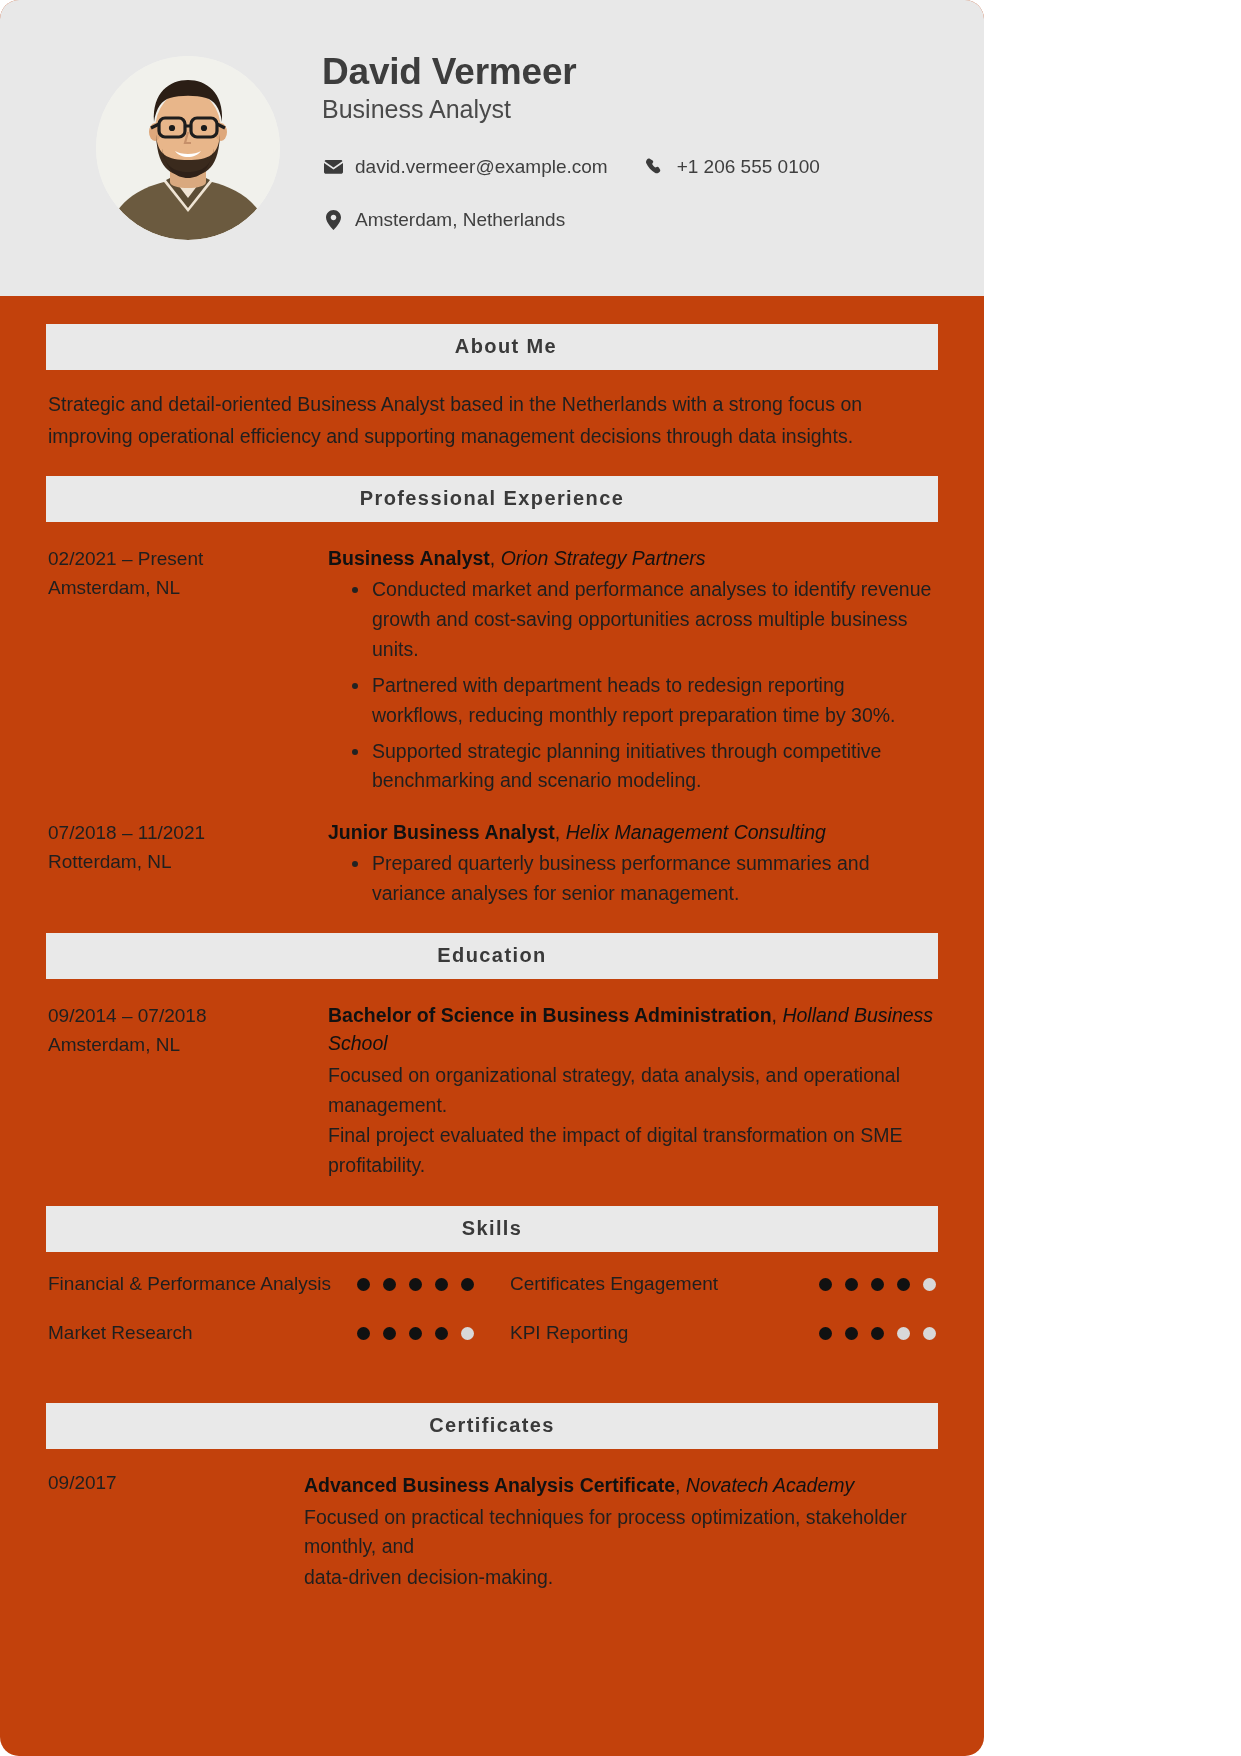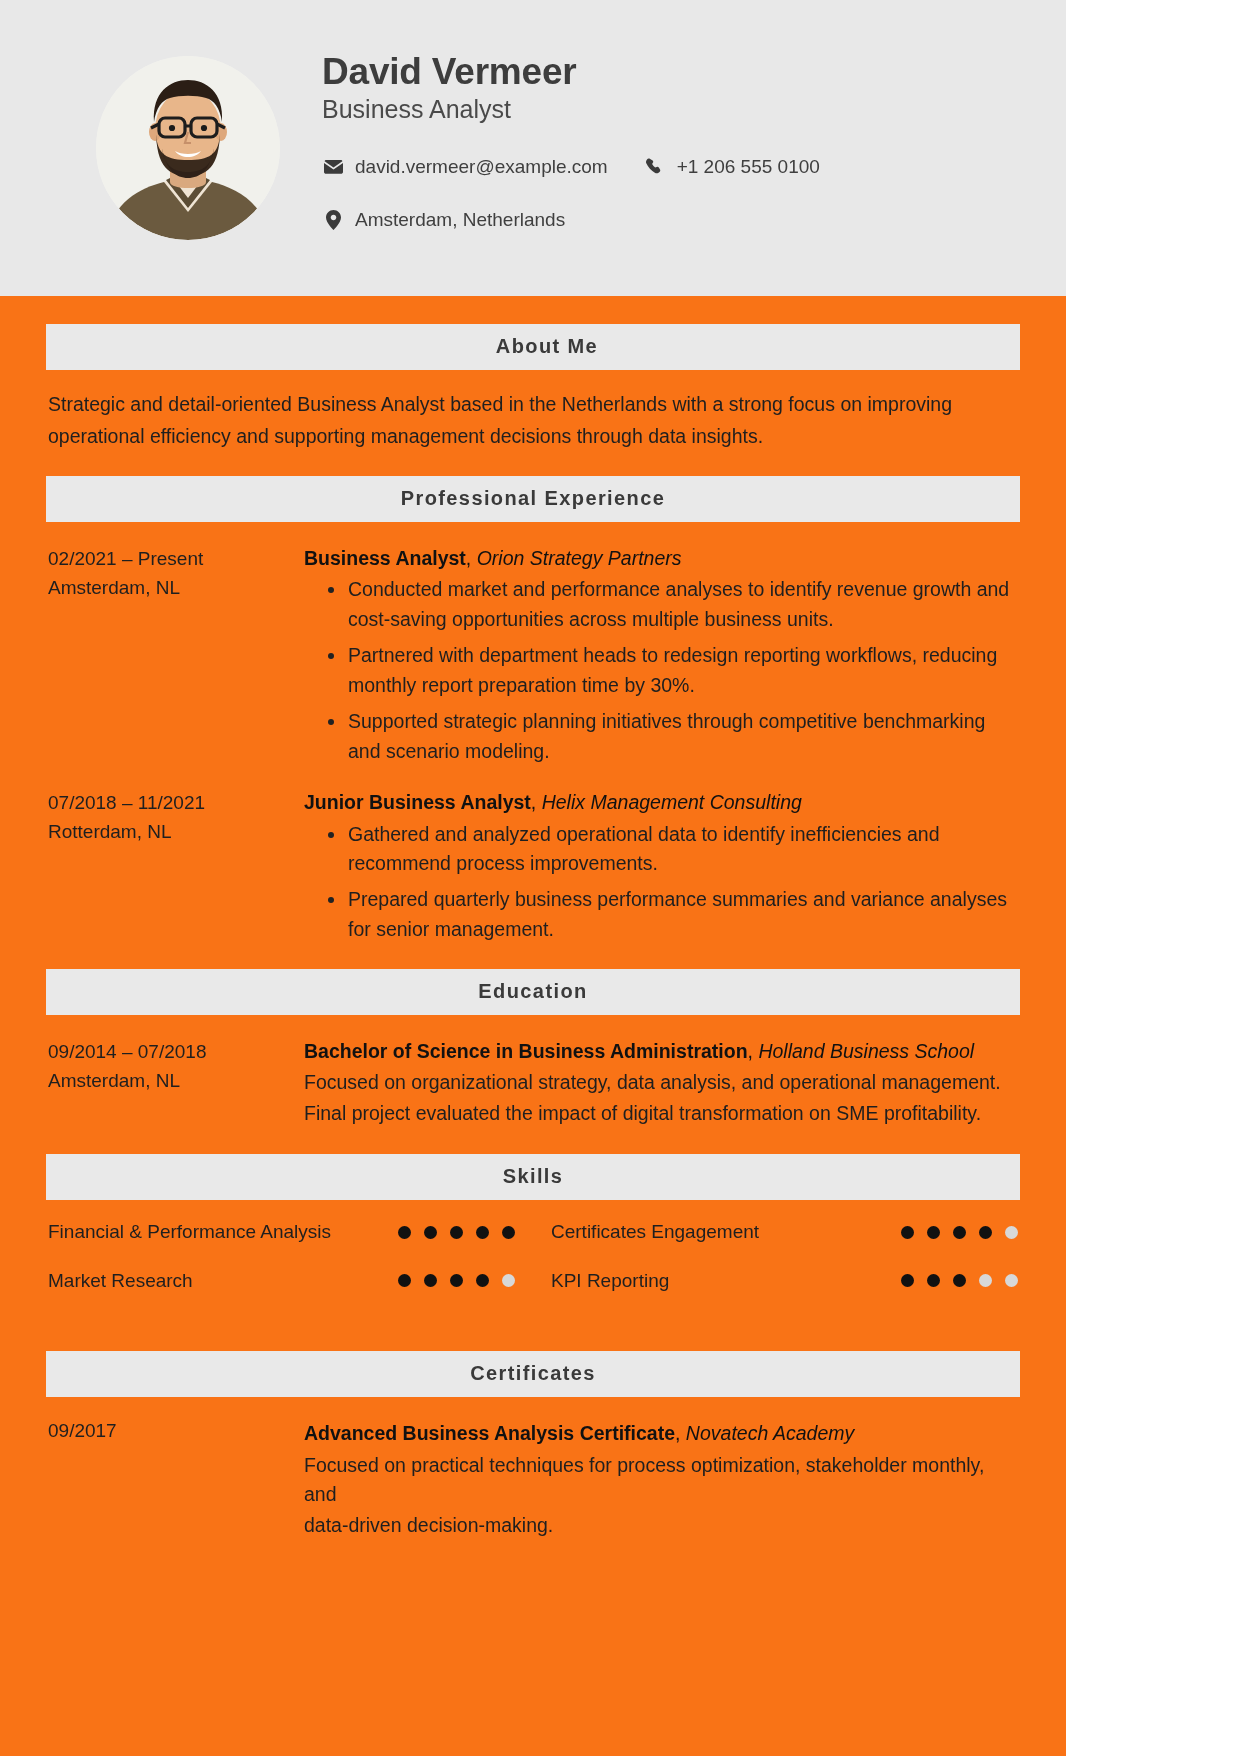--- a/index.html
+++ b/index.html
@@ -5,21 +5,21 @@
   * { box-sizing: border-box; }
   html, body { margin:0; padding:0; }
   body {
     width: 1241px;
     height: 1756px;
     background: #ffffff;
     font-family: "Liberation Sans", sans-serif;
     color: #1a1a1a;
     -webkit-font-smoothing: antialiased;
   }
-  .page { position: relative; width: 1066px; height: 1756px; background:#f97316; overflow:hidden; }
+  .page { position: relative; width: 984px; height: 1756px; background:#c2410c; overflow:hidden;border-radius:19px; }
 
   
   .header {
     background: #e8e8e8;
     height: 296px;
     display: flex;
     align-items: center;
     padding: 0 0 0 96px;
   }
   .avatar {
@@ -105,21 +105,21 @@
     margin-top: 22px;
     padding: 0 2px;
   }
   .entry .when {
     flex: 0 0 256px;
     font-size: 19px;
     color: #1f1f1f;
     line-height: 1.52;
     padding-top: 1px;
   }
-  .entry .what { flex: 1 1 auto; min-width: 0; }
+  .entry .what { flex: 1 1 auto; min-width: 0; margin-left: 24px; }
   .entry-title {
     font-size: 19.5px;
     line-height: 1.45;
     color: #111;
     margin-bottom: 3px;
   }
   .entry-title .t-bold { font-weight: bold; }
   .entry-title .t-ital { font-style: italic; }
 
   ul.bullets { margin: 3px 0 0 0; padding: 0 0 0 24px; list-style: none; }
@@ -293,21 +293,20 @@
     <div class="entry">
       <div class="when">
         <div>07/2018 – 11/2021</div>
         <div>Rotterdam, NL</div>
       </div>
       <div class="what">
         <div class="entry-title">
           <span class="t-bold">Junior Business Analyst</span><span>, </span><span class="t-ital">Helix Management Consulting</span>
         </div>
         <ul class="bullets">
-          <li>Gathered and analyzed operational data to identify inefficiencies and recommend process improvements.</li>
           <li>Prepared quarterly business performance summaries and variance analyses for senior management.</li>
         </ul>
       </div>
     </div>
 
     <div class="section-bar">Education</div>
 
     <div class="entry">
       <div class="when">
         <div>09/2014 – 07/2018</div>

